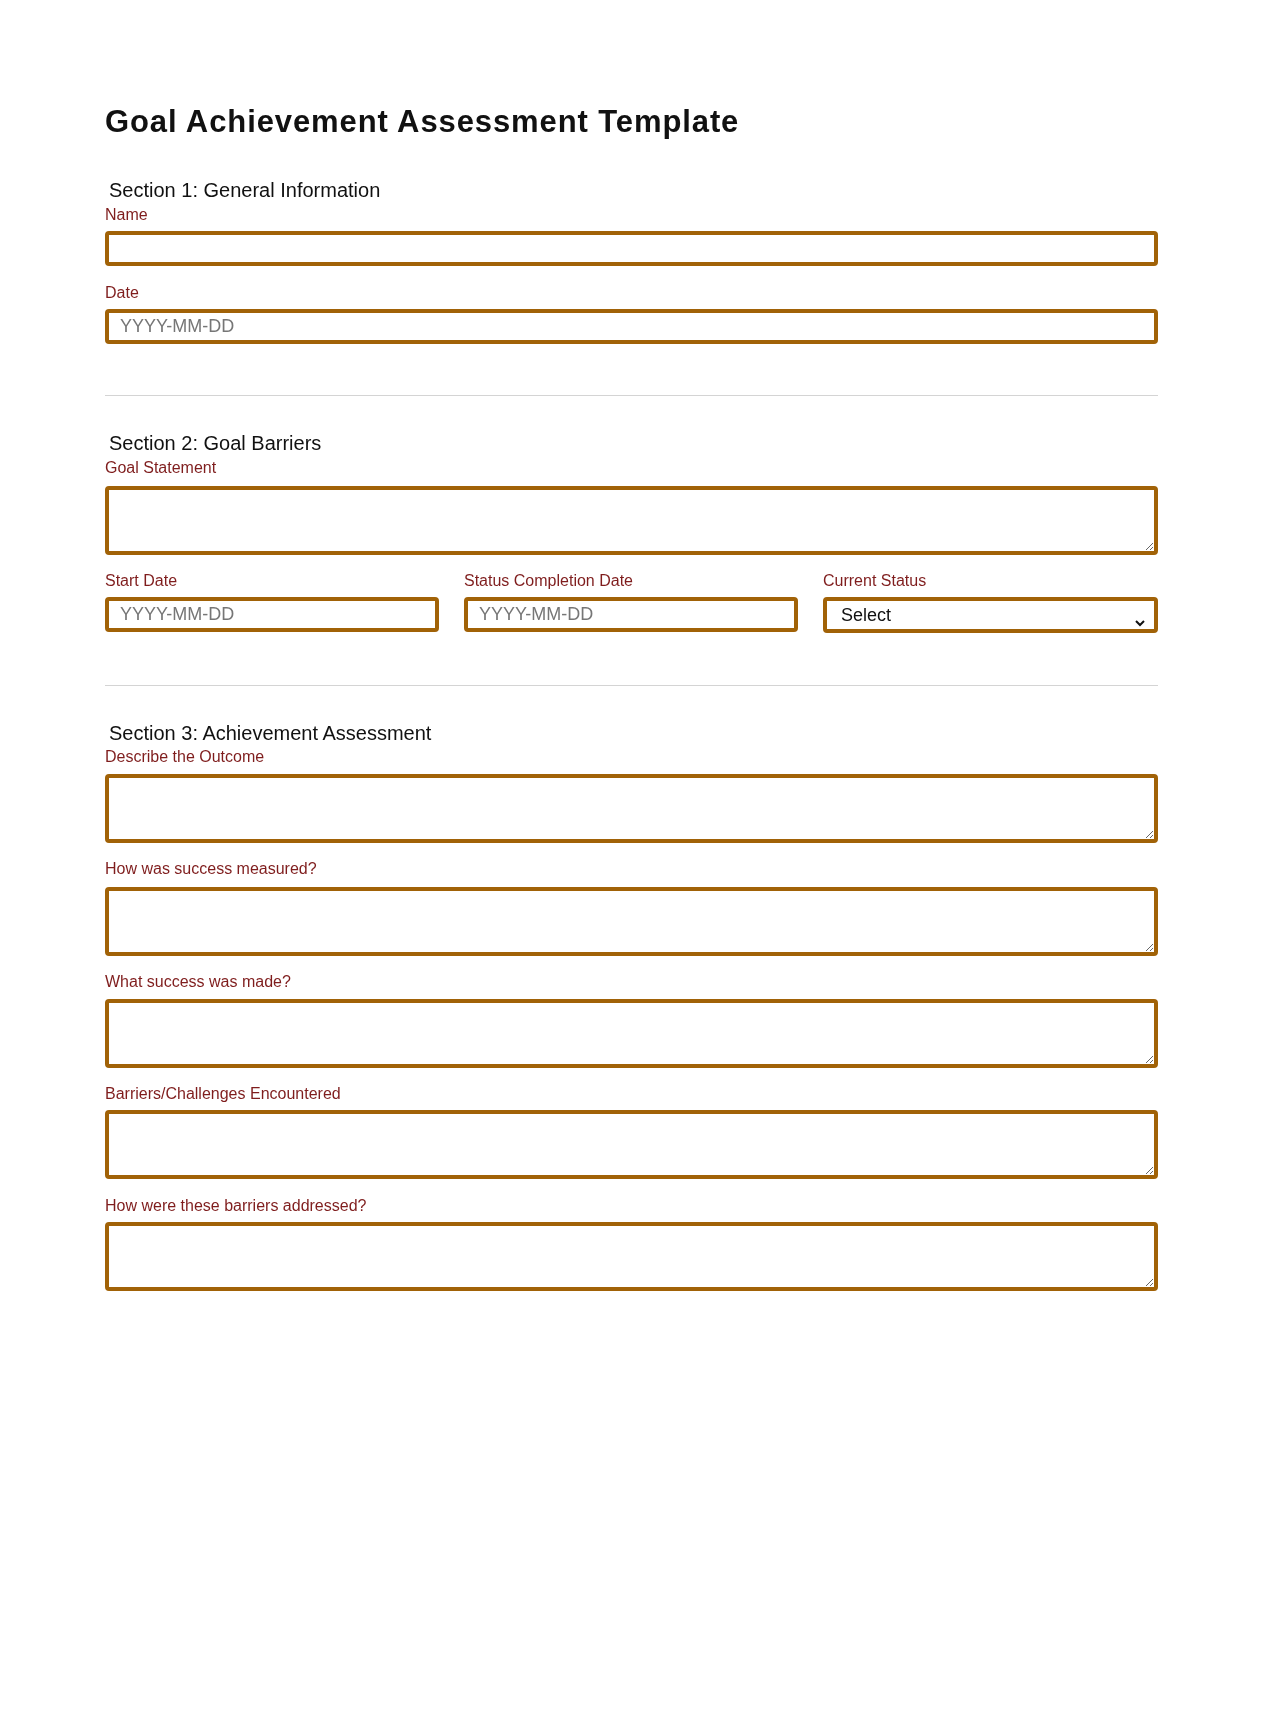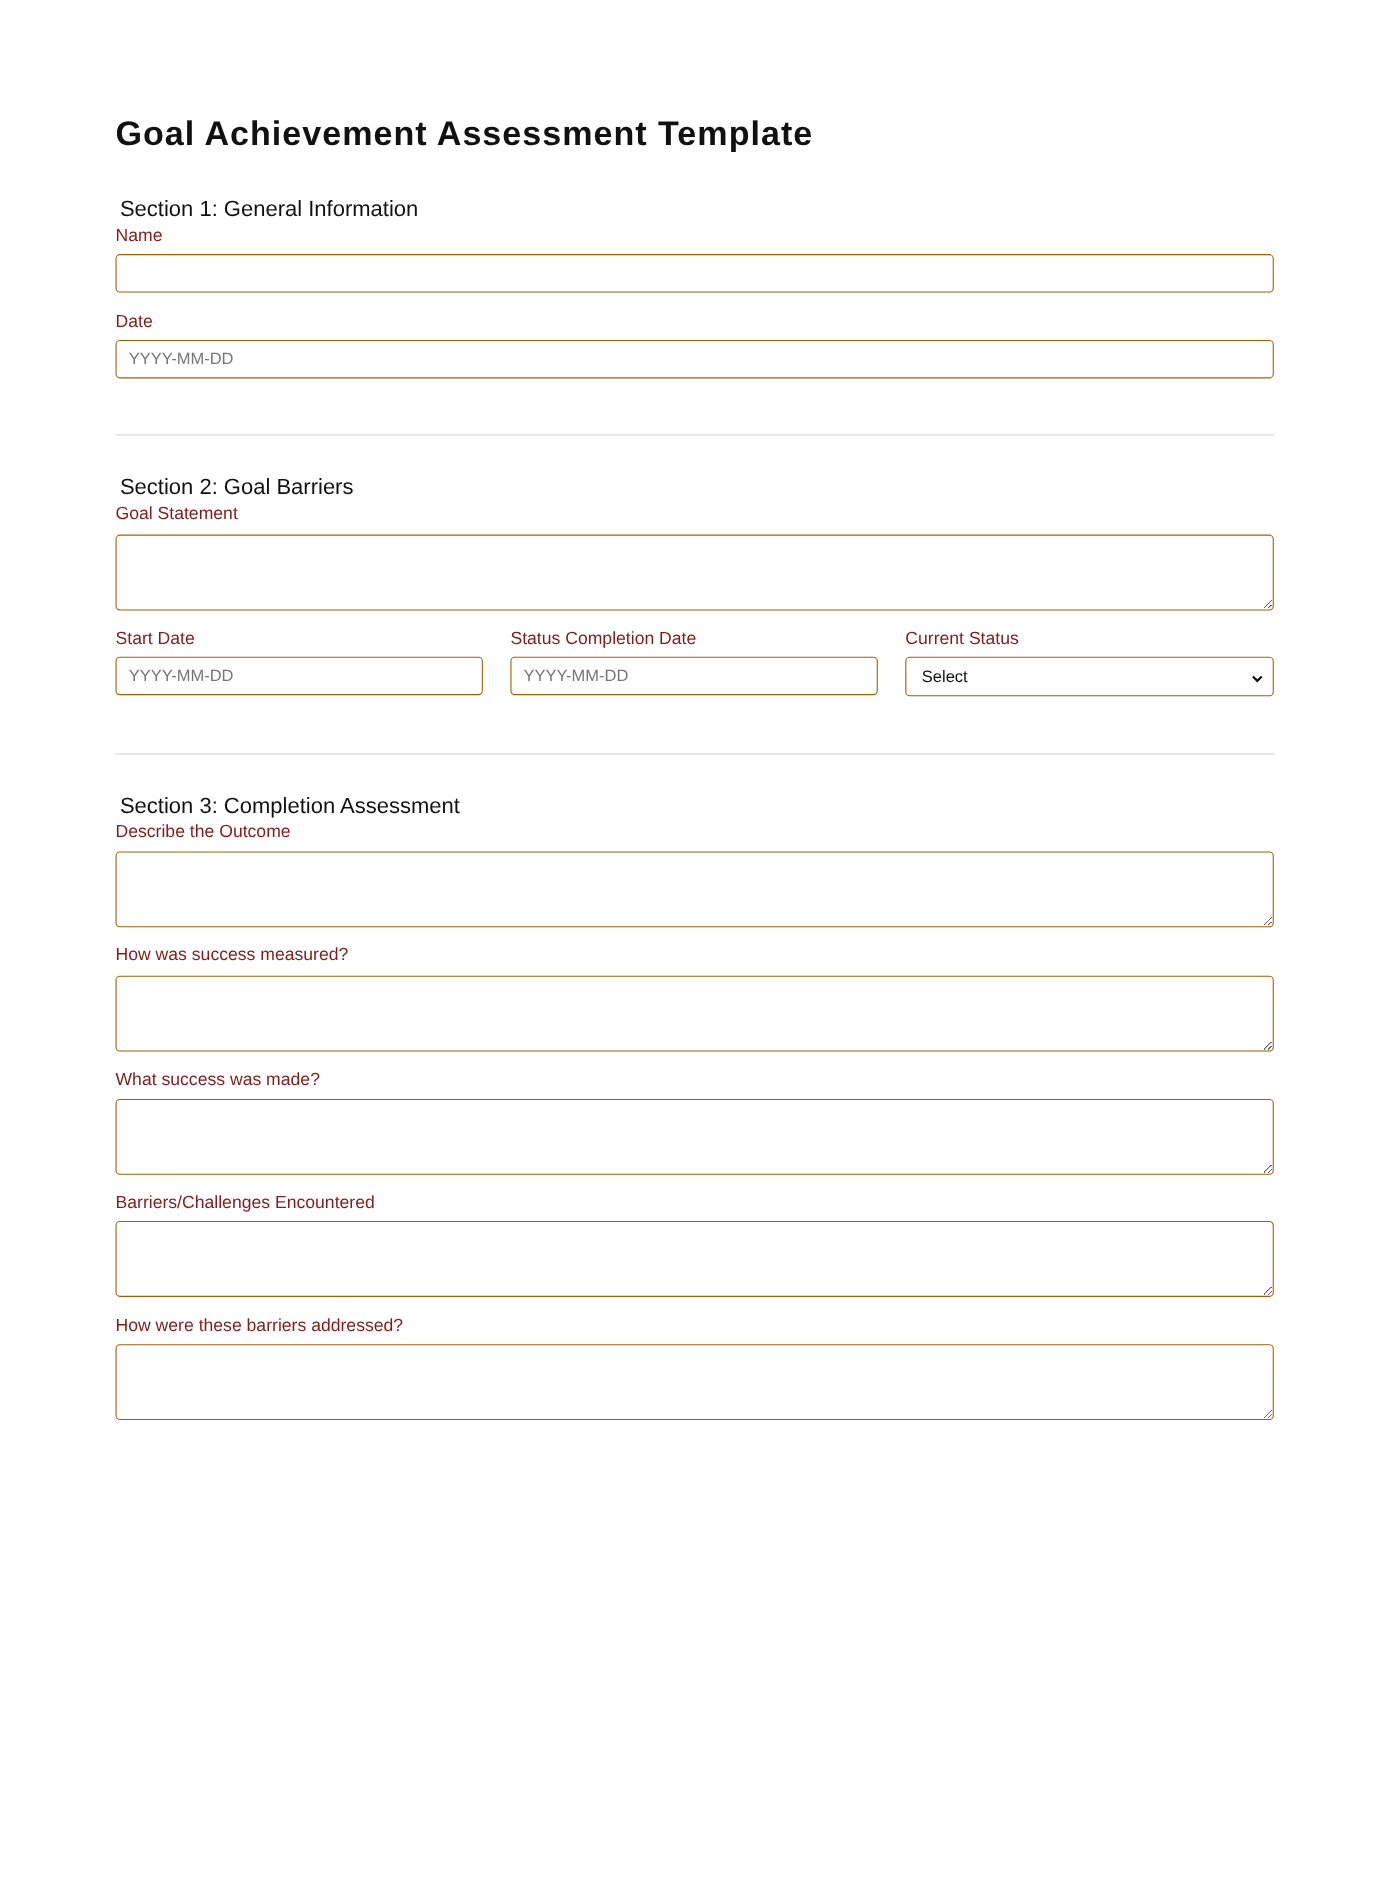--- a/index.html
+++ b/index.html
@@ -14,22 +14,22 @@
       white-space: nowrap;
     }
     .section-heading {
       left: 105px; height: 24px; line-height: 24px;
       font-size: 20px; font-weight: normal; margin: 4px; color: #111; white-space: nowrap;
     }
     .field-label {
       height: 20px; line-height: 20px; font-size: 16px; color: #7f1d1d; white-space: nowrap;
     }
     .text-input, .text-area, .select-input {
-      box-sizing: border-box; border: 1px solid #a16207; border-radius: 4px; background: #fff;
-      font-family: "Liberation Sans", sans-serif; font-size: 15px; color: #111; margin: 0;
+      box-sizing: border-box; border: 4px solid #a16207; border-radius: 4px; background: #fff;
+      font-family: "Liberation Sans", sans-serif; font-size: 18px; color: #111; margin: 0;
       outline: none;
     }
     .text-input { height: 35px; padding: 0 11px; }
     .text-input::placeholder { color: #767676; opacity: 1; }
     .text-area { height: 69px; resize: vertical; padding: 8px 11px; }
     .select-input {
       height: 36px; padding: 0 14px; appearance: none; -webkit-appearance: none;
       display: flex; align-items: center; cursor: pointer;
     }
     .select-input .select-value { flex: 1; }
@@ -80,21 +80,21 @@
       <svg width="12" height="12" viewBox="0 0 12 12">
           <path d="M2 4 L6 8 L10 4" fill="none" stroke="#111" stroke-width="2"></path>
         </svg>
     </span>
   </div>
 </section>
 
 <hr class="abs divider" style="top:685px;">
 
 <section>
-  <h2 class="abs section-heading" style="top:717px;">Section 3: Completion Assessment</h2>
+  <h2 class="abs section-heading" style="top:717px;">Section 3: Achievement Assessment</h2>
 
   <label class="abs field-label" style="left:105px; top:747px;">Describe the Outcome</label>
   <textarea class="abs text-area full" style="top: 774px;"></textarea>
 
   <label class="abs field-label" style="left:105px; top:859px;">How was success measured?</label>
   <textarea class="abs text-area full" style="top: 887px;"></textarea>
 
   <label class="abs field-label" style="left:105px; top:972px;">What success was made?</label>
   <textarea class="abs text-area full" style="top: 999px;"></textarea>
 

